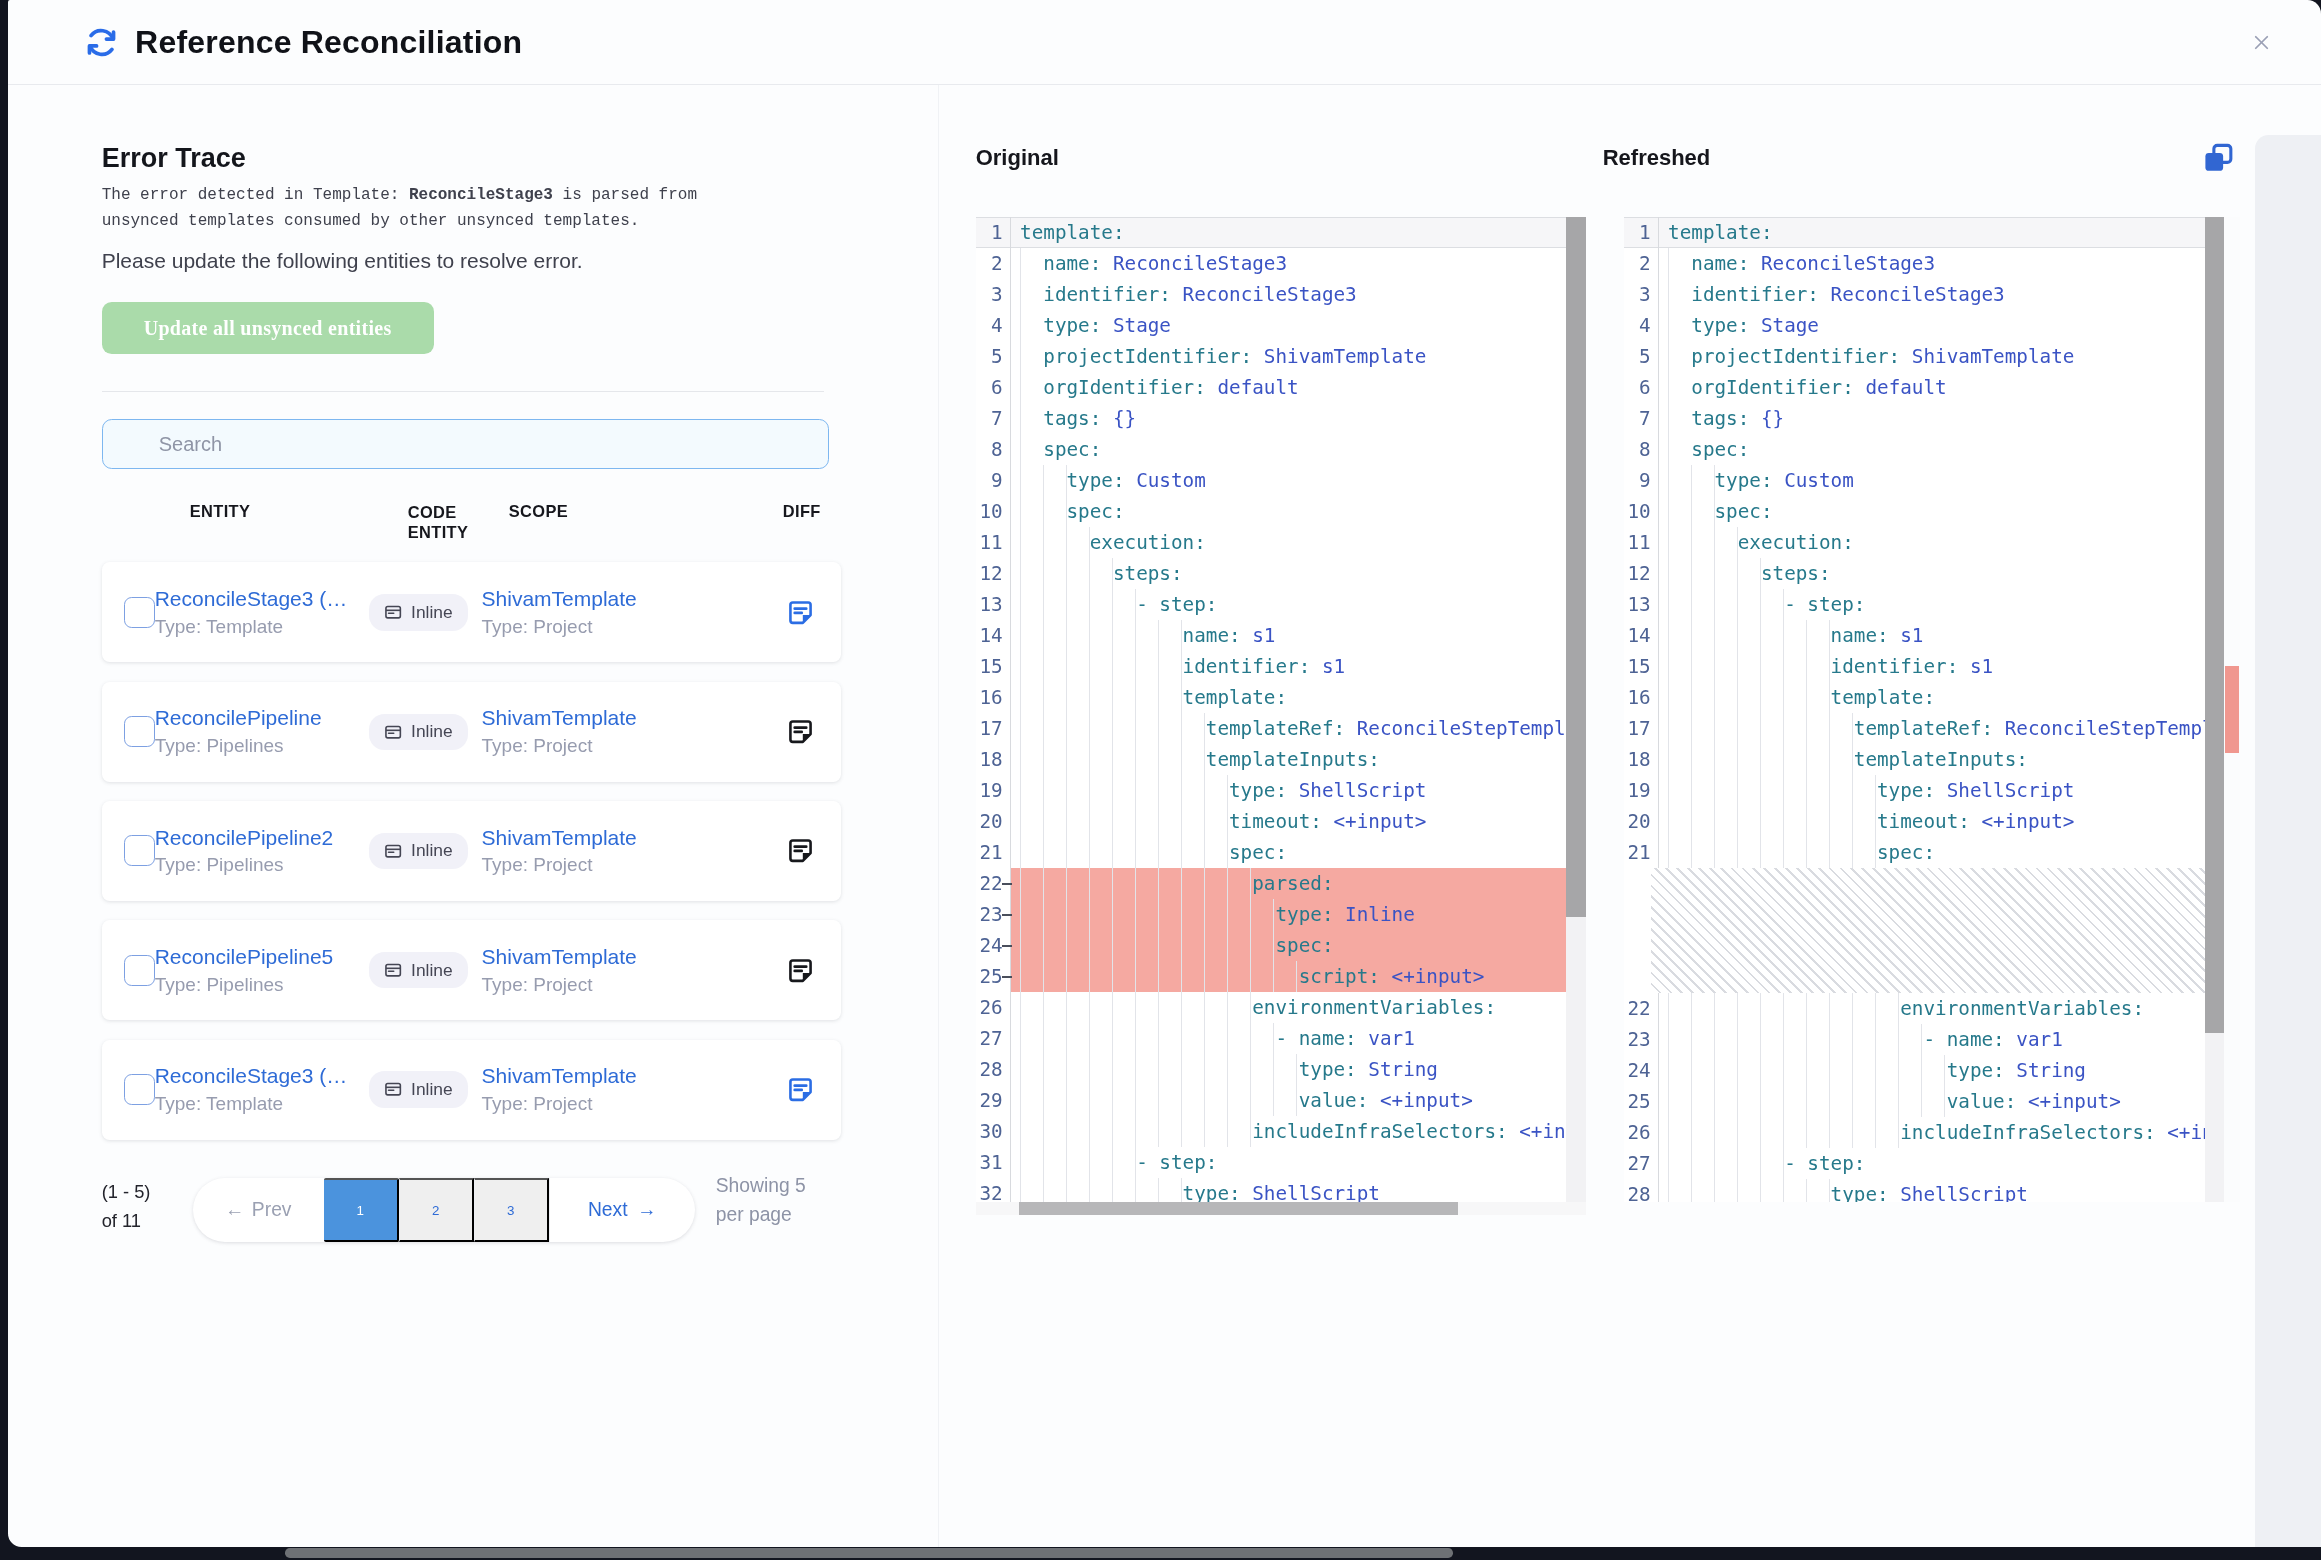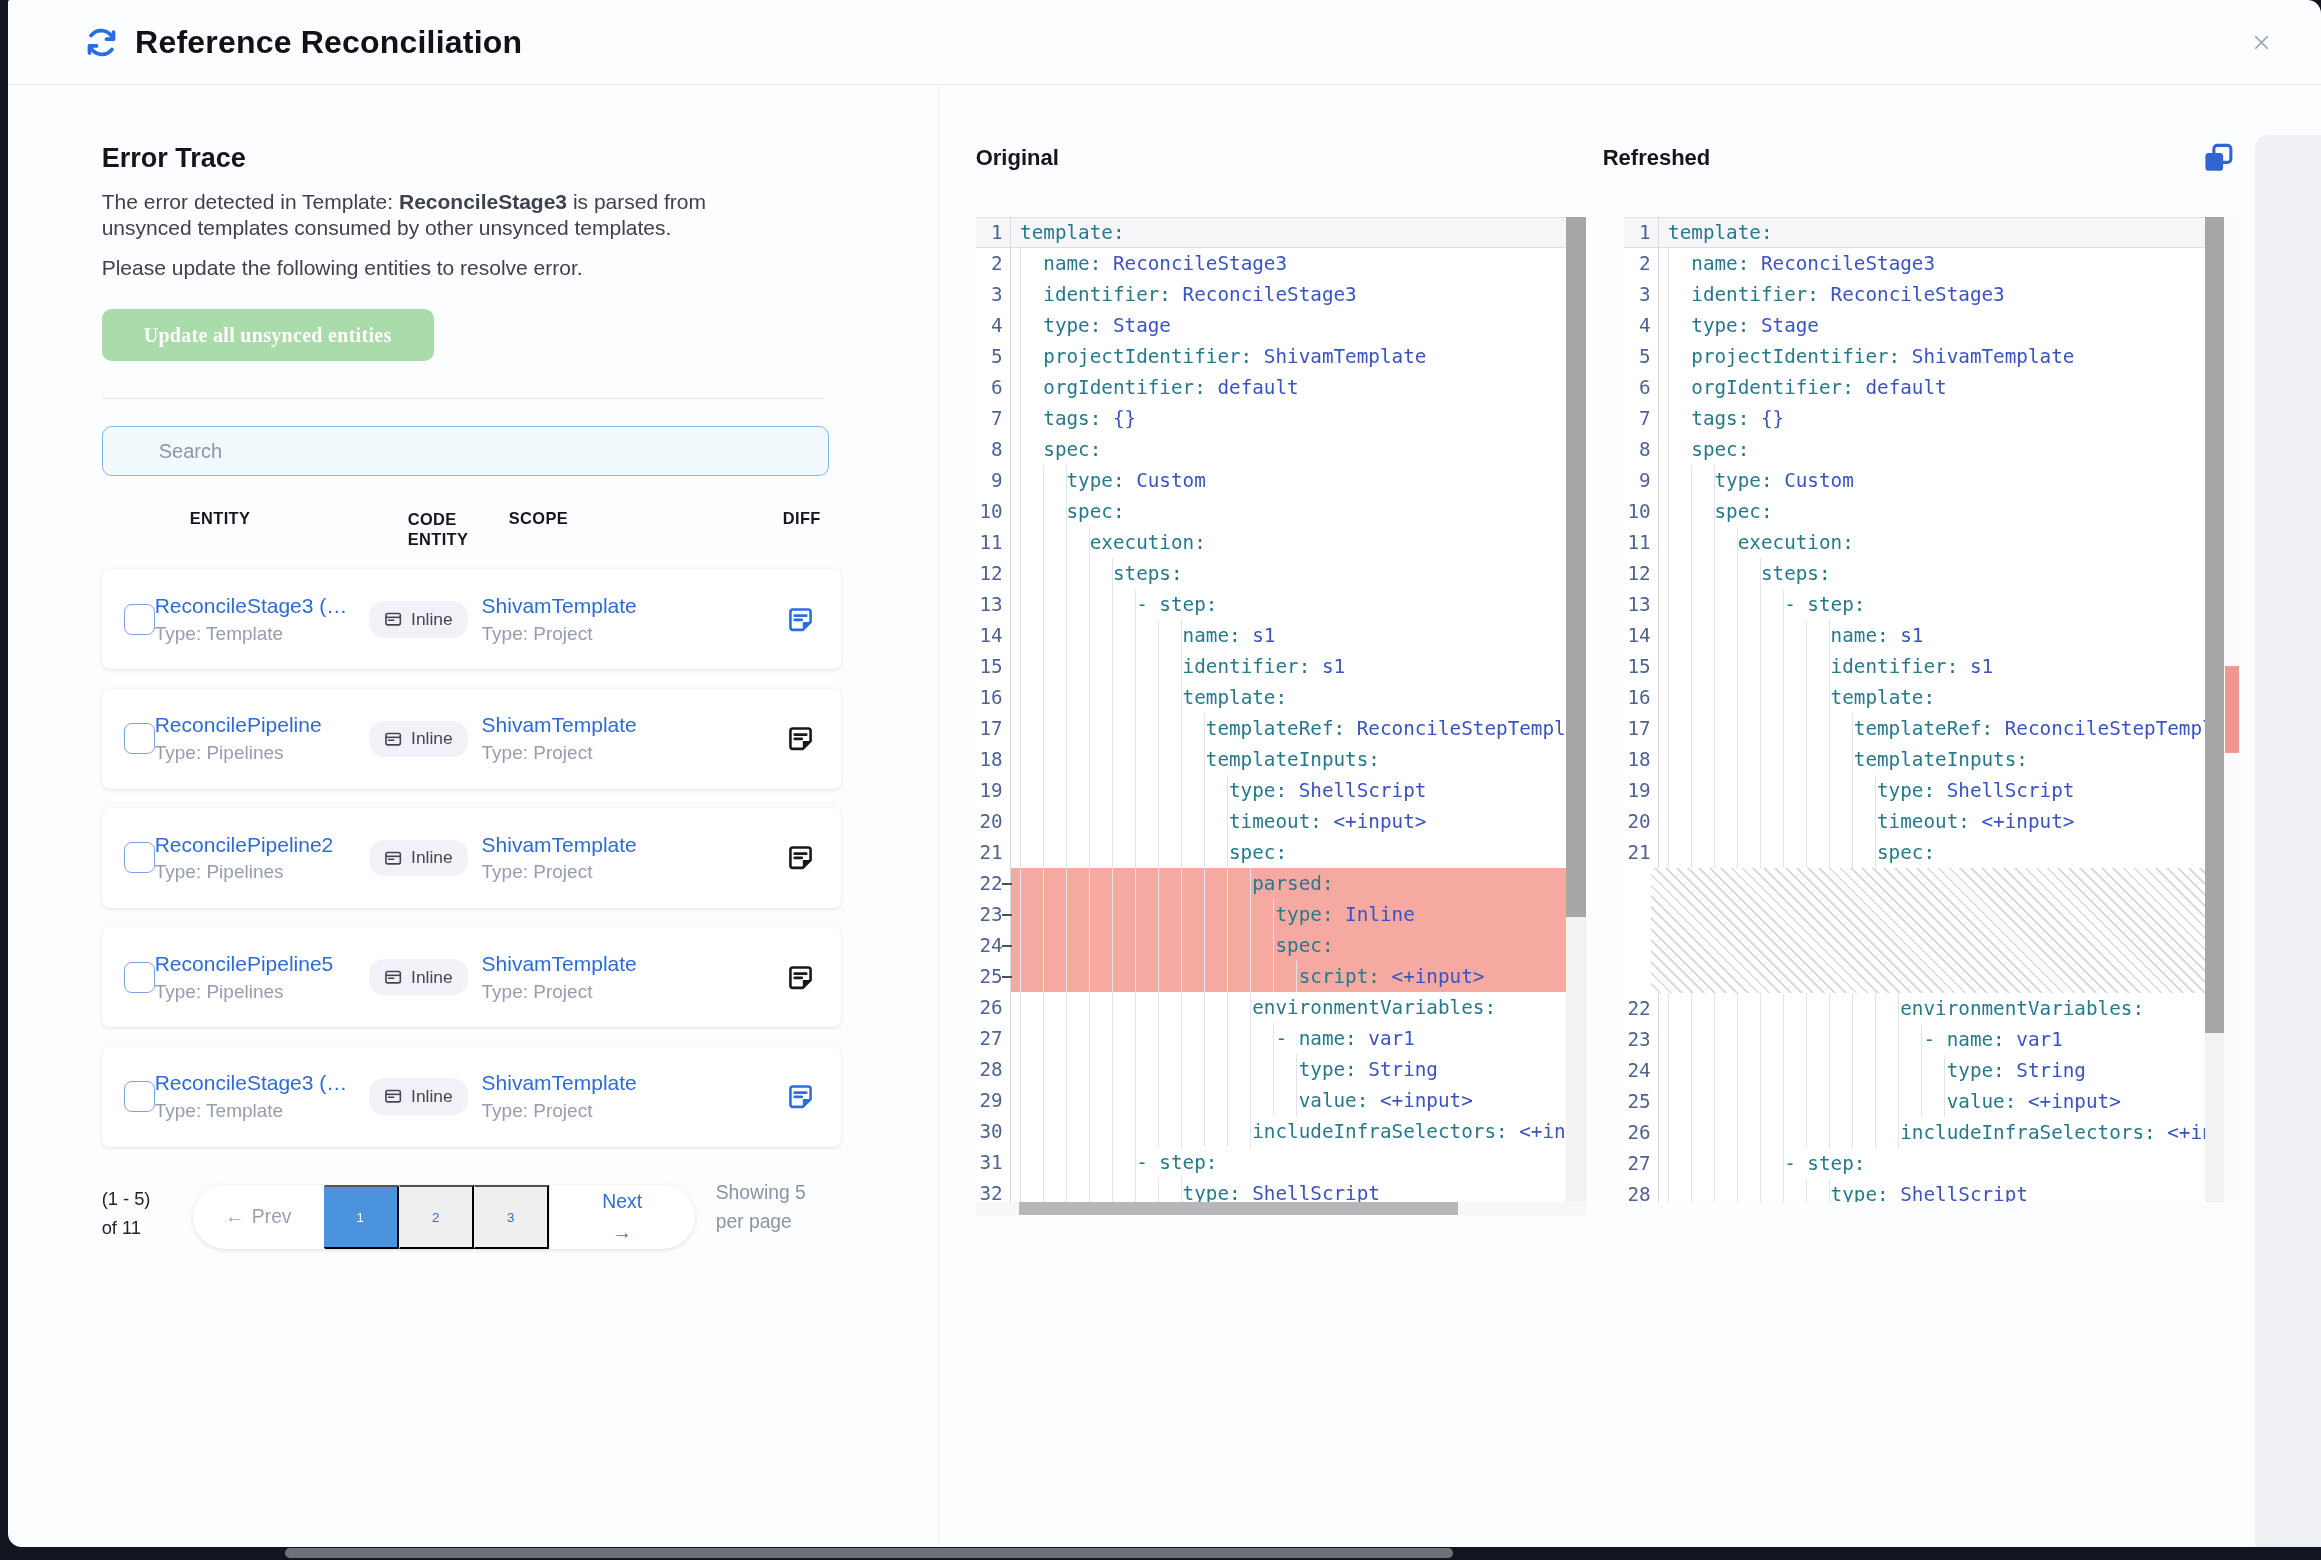--- a/index.html
+++ b/index.html
@@ -13,21 +13,21 @@
   .hdr{position:absolute;top:0;left:0;right:0;height:85px;border-bottom:1px solid #e8eaee;
     display:flex;align-items:center;padding-left:75px;box-sizing:border-box;}
   .hdr h1{font-size:32px;font-weight:bold;color:#101218;margin:0 0 0 15.4px;letter-spacing:0.2px;}
   .sync-ic{width:37px;height:37px;color:#2a6ce8;}
   .close-btn{position:absolute;right:42px;top:25px;width:35px;height:35px;cursor:pointer;
     display:flex;align-items:center;justify-content:center;background:none;border:none;color:#9aa0b5;}
 
   
   .left{position:absolute;left:94px;top:143px;width:739px;}
   .left h2{font-size:27px;font-weight:bold;color:#14161c;margin:0;}
-  .desc{font-size:21px;line-height:26px;color:#3f414d;width:676px;margin-top:15px;}
+  .desc{font-size:16px;line-height:26px;color:#3f414d;width:676px;margin-top:8px;font-family:Liberation Mono, monospace;}
   .desc b{font-weight:bold;}
   .desc2{font-size:21px;color:#3f414d;width:676px;margin-top:15.4px;}
   .green-btn{margin-top:29px;height:52px;padding:0 42px;border:none;border-radius:9.7px;
     background:#aadbaa;color:#ffffff;font-size:20px;font-weight:bold;font-family:Liberation Serif, serif;letter-spacing:0.3px;cursor:pointer;}
   .sep{border:none;border-top:1px solid #e5e7eb;margin:37px 0 0 0;width:722px;}
   .searchwrap{position:relative;margin-top:27px;width:727px;height:50px;}
   .searchwrap svg{position:absolute;left:17.4px;top:13.5px;color:#4a4f5e;}
   .searchwrap input{position:absolute;inset:0;border:1.9px solid #7db7f0;border-radius:9.7px;background:#f3fafe;
     padding:0 19.3px 0 56px;font-size:20px;font-family:inherit;color:#2b2d38;box-sizing:border-box;outline:none;}
   .searchwrap input::placeholder{color:#8f95a6;}
@@ -51,21 +51,21 @@
   .difficon.blue{color:#2b6de4;} .difficon.dark{color:#17181c;}
 
   .pager{display:flex;align-items:flex-start;margin-top:37px;}
   .range{width:64px;font-size:18.3px;line-height:29px;color:#23242c;font-weight:500;}
   .pill{margin-left:27px;margin-top:1.9px;height:64px;background:#fff;border-radius:32px;display:flex;align-items:stretch;
     box-shadow:0 1px 3.9px rgba(75,80,95,.18);overflow:hidden;}
   .pill>*{display:flex;align-items:center;justify-content:center;font-size:19.3px;cursor:pointer;background:none;border:none;font-family:inherit;}
   .pgprev{width:131px;color:#9aa0b2;gap:7.7px;}
   .pgnum{width:75px;color:#2e6bd6;border-left:1px solid #eef0f4;}
   .pgnum.active{background:#4b93dd;color:#fff;border-left:none;border-radius:1.9px;}
-  .pgnext{width:146px;color:#2e6bd6;border-left:1px solid #eef0f4;gap:9.7px;flex-direction:column;}
+  .pgnext{width:146px;color:#2e6bd6;border-left:1px solid #eef0f4;gap:9.7px;}
   .perpage{margin-left:21px;margin-top:-5.8px;width:116px;font-size:19.3px;line-height:29px;color:#8d93a6;}
 
   
   .diffsec{position:absolute;left:930px;top:85px;right:0;bottom:0;border-left:1px solid #f0f2f5;}
   .graycol{position:absolute;right:0;top:50px;width:66px;bottom:0;background:#eef0f4;border-top-left-radius:13.5px;}
   .ptitle{position:absolute;top:60px;font-size:22px;font-weight:bold;color:#15161c;}
   .t-orig{left:37px;} .t-refr{left:664px;}
   .copy-btn{position:absolute;left:1255px;top:54px;width:41px;height:41px;background:none;border:none;cursor:pointer;color:#3166d2;}
 
   .panel{position:absolute;top:132px;background:#fff;overflow:hidden;}

